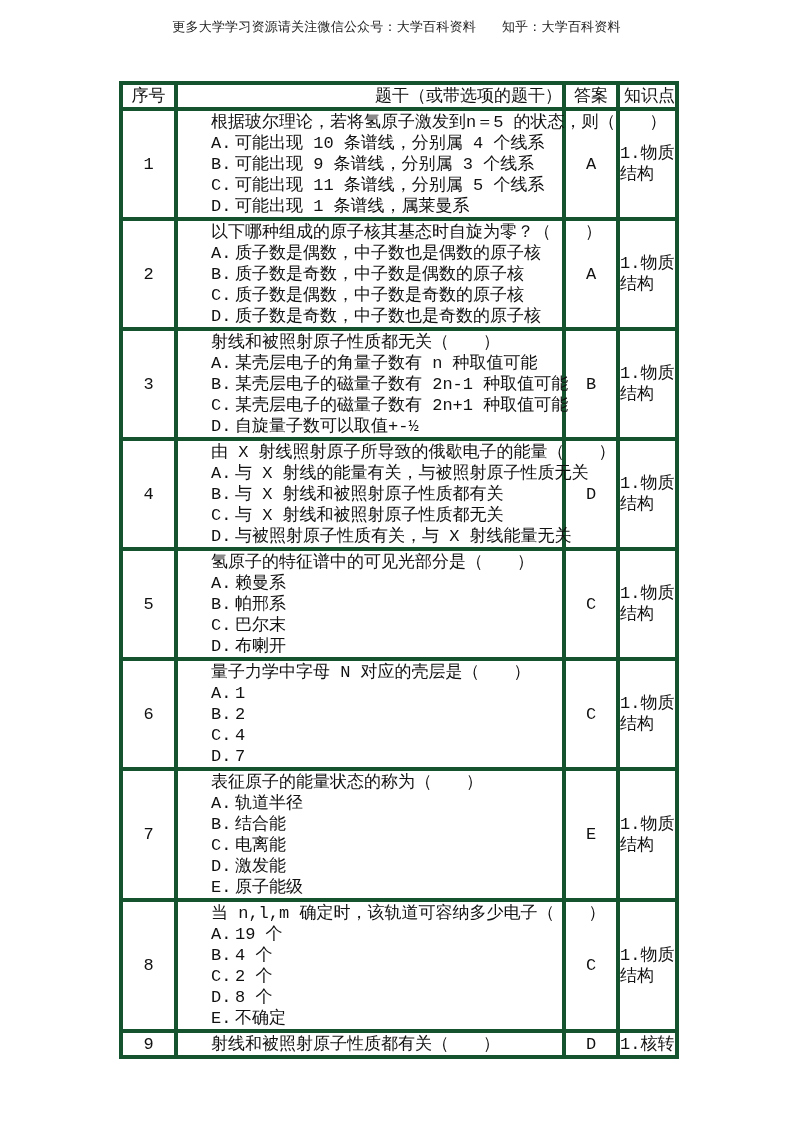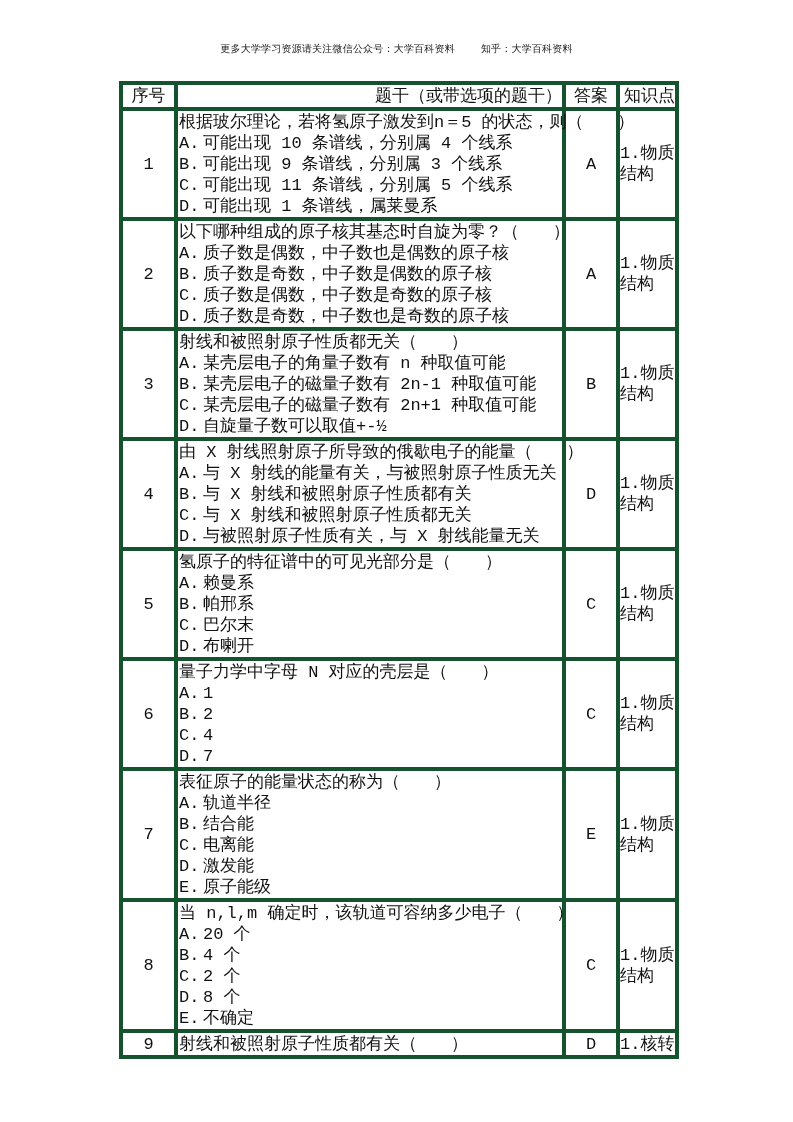--- a/index.html
+++ b/index.html
@@ -1,36 +1,36 @@
 <!DOCTYPE html>
 <html><head>
 <meta charset="utf-8">
 <style>
   html, body { margin: 0; padding: 0; background: #ffffff; }
   body { width: 793px; height: 1122px; position: relative; overflow: hidden;
          font-family: "DejaVu Serif", "Liberation Serif", serif; color: #111; }
   .header-note { position: absolute; top: 18px; left: 0; width: 793px; text-align: center;
-         font-size: 10px; color: #222; letter-spacing: 0.2px; margin-top: 24px; }
+         font-size: 13px; color: #222; letter-spacing: 0.2px; }
   .header-note span { display: inline-block; }
   .header-note .gap { width: 26px; }
   table.qtable { position: absolute; left: 119px; top: 81px; border-collapse: collapse;
          table-layout: fixed; width: 556px; }
   table.qtable td, table.qtable th { border: 4px solid #14532d; padding: 0; vertical-align: middle;
          font-size: 17px; line-height: 21px; font-weight: normal; font-family: Liberation Mono, monospace; }
   col.c-no { width: 55px; }
   col.c-stem { width: 388px; }
   col.c-ans { width: 54px; }
   col.c-kp { width: 59px; }
   th { height: 22px; }
   th.h-no, th.h-ans { text-align: center; }
   th.h-stem, th.h-kp { text-align: right; padding-left: 1px; }
   td.no, td.ans { text-align: center; }
   td.stem { padding-left: 1px !important; padding-top: 1px !important; padding-bottom: 0 !important; }
   td.kp { padding-left: 0 !important; line-height: 21px; }
-  .line { white-space: nowrap; height: 21px; }
+  .line { white-space: nowrap; height: 21px; margin-left: 32px; }
   tr.r-short td { height: 21px; }
   .opt-label { display: inline-block; width: 24px; }
 </style>
 </head>
 <body>
 
 <div class="header-note">
   <span>更多大学学习资源请关注微信公众号：大学百科资料</span><span class="gap"></span><span>知乎：大学百科资料</span>
 </div>
 
@@ -153,21 +153,21 @@
         <td class="ans">E</td>
         <td class="kp">
           <div>1.物质</div>
           <div>结构</div>
         </td>
       </tr>
       <tr>
         <td class="no">8</td>
         <td class="stem">
           <div class="line">当 n,l,m 确定时，该轨道可容纳多少电子（　　）</div>
-          <div class="line"><span class="opt-label">A.</span><span>20 个</span></div>
+          <div class="line"><span class="opt-label">A.</span><span>19 个</span></div>
           <div class="line"><span class="opt-label">B.</span><span>4 个</span></div>
           <div class="line"><span class="opt-label">C.</span><span>2 个</span></div>
           <div class="line"><span class="opt-label">D.</span><span>8 个</span></div>
           <div class="line"><span class="opt-label">E.</span><span>不确定</span></div>
         </td>
         <td class="ans">C</td>
         <td class="kp">
           <div>1.物质</div>
           <div>结构</div>
         </td>

